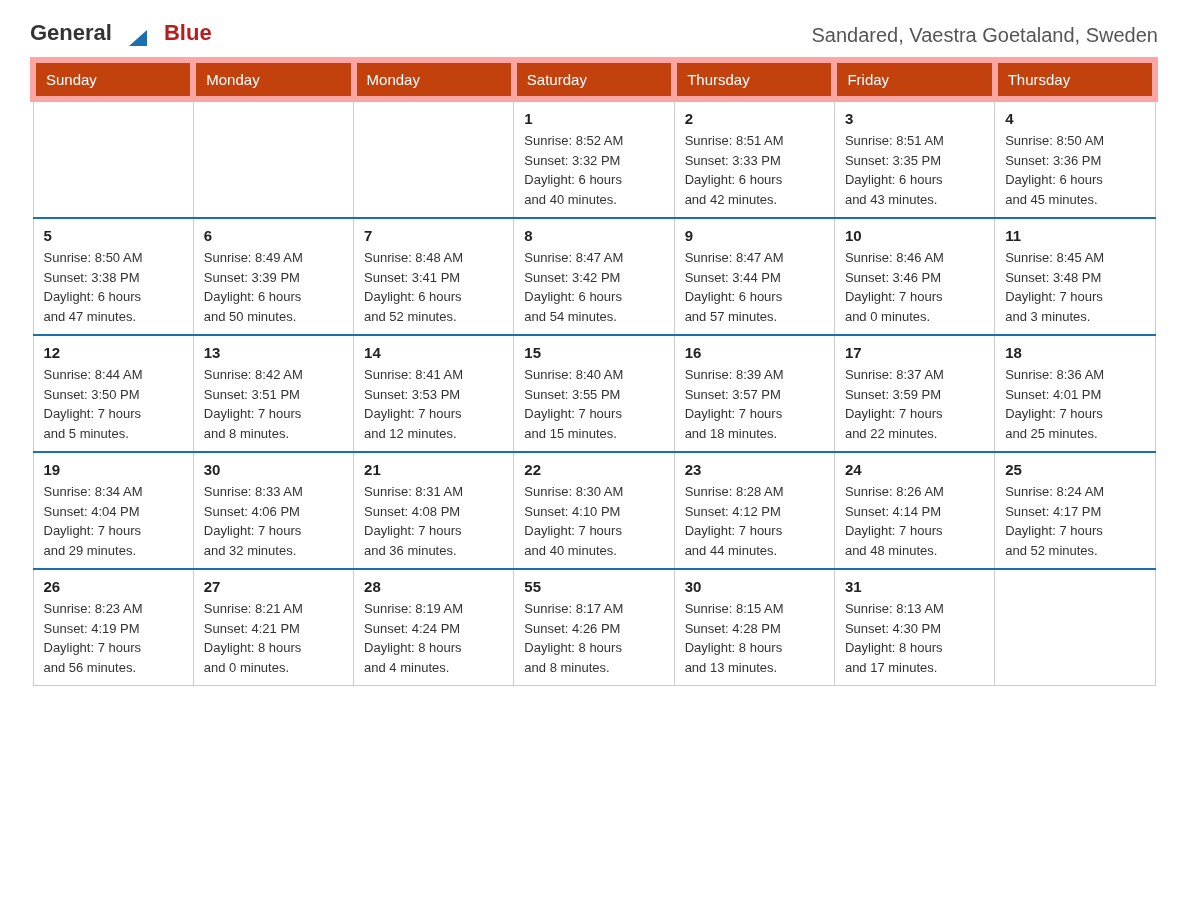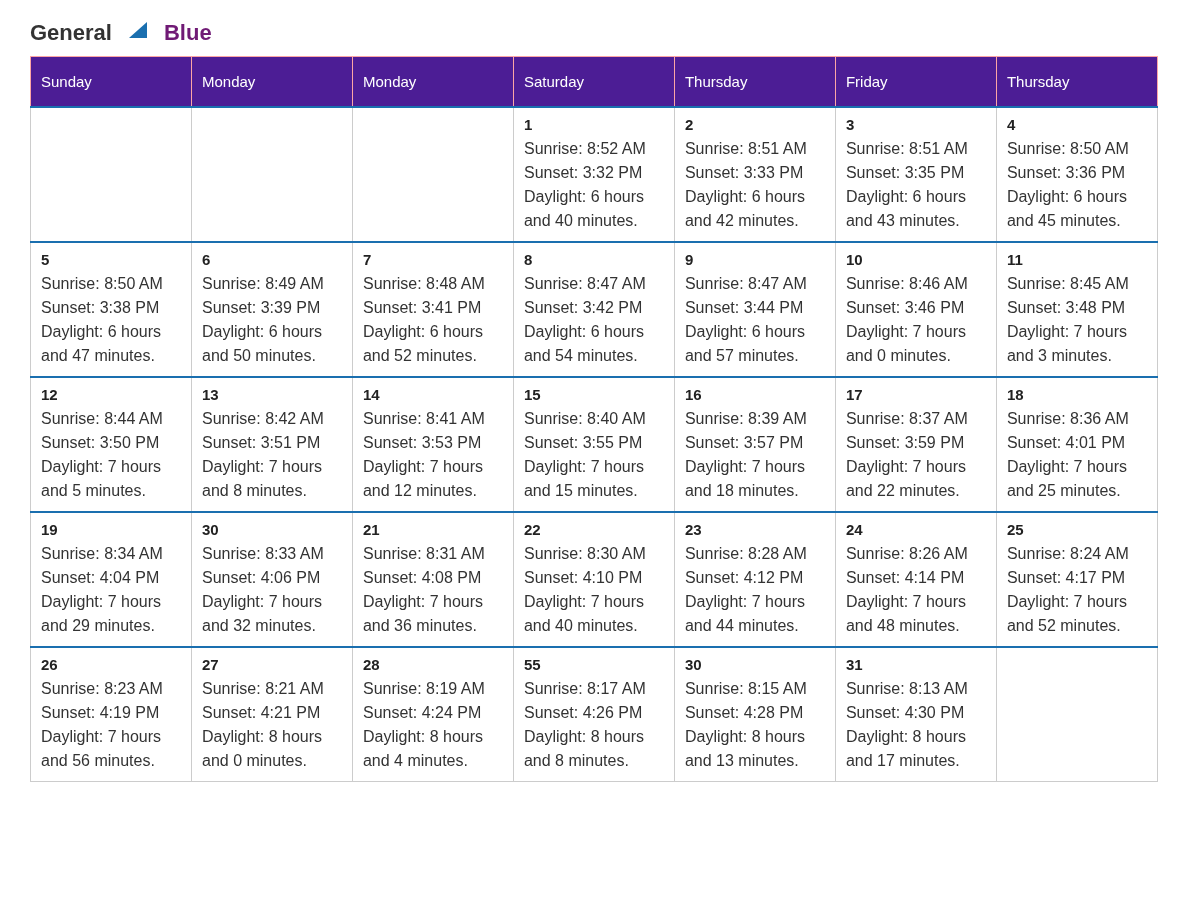--- a/index.html
+++ b/index.html
@@ -11,32 +11,32 @@
       min-height: 918px;
     }
     .header {
       display: flex;
       justify-content: space-between;
       align-items: flex-start;
       margin-bottom: 10px;
     }
     .logo {
       display: flex;
-      align-items: flex-start;
+      align-items: flex-end;
       gap: 17px;
     }
     .logo-text-general {
       font-size: 22px;
       font-weight: bold;
       color: #333;
     }
     .logo-text-blue {
       font-size: 22px;
       font-weight: bold;
-      color: #701a75;
+      color: #b91c1c;
     }
     .title-section {
       text-align: right;
     }
     .calendar-title {
       font-size: 48px;
       font-weight: normal;
       color: #222;
       line-height: 1.1;
     }
@@ -44,47 +44,47 @@
       font-size: 20px;
       color: #555;
       margin-top: 4px;
     }
     .calendar {
       width: 100%;
       border-collapse: collapse;
       margin-top: 10px;
     }
     .calendar th {
-      background-color: #4c1d95;
+      background-color: #c2410c;
       color: #fff;
       font-size: 15px;
       font-weight: normal;
-      padding: 16px 10px;
+      padding: 8px 10px;
       text-align: left;
-      border: 1px solid #fca5a5;
+      border: 6px solid #fca5a5;
     }
     .calendar td {
       vertical-align: top;
       padding: 8px 10px;
       font-size: 12.5px;
       color: #333;
       border: 1px solid #ccc;
       border-top: 2px solid #1a6faf;
       width: 14.285%;
       min-height: 100px;
     }
     .day-number {
       font-size: 15px;
       font-weight: bold;
       color: #222;
       display: block;
       margin-bottom: 4px;
     }
     .day-info {
-      font-size: 16px;
+      font-size: 13px;
       color: #333;
       line-height: 1.5;
     }
     .empty-cell {
       background: #fff;
       border-top: 2px solid #ccc;
     }
   </style>
 </head>
 <body>
@@ -93,20 +93,21 @@
   <div class="logo">
     <span class="logo-text-general">General</span>
     <div style="display:flex; flex-direction:column; align-items:flex-start; margin-top:2px;">
       <svg width="18" height="16" viewBox="0 0 18 16">
         <polygon points="0,16 18,0 18,16" fill="#1a6faf"></polygon>
       </svg>
     </div>
     <span class="logo-text-blue">Blue</span>
   </div>
   <div class="title-section">
+    <div class="calendar-subtitle">Sandared, Vaestra Goetaland, Sweden</div>
   </div>
 </div>
 
 <table class="calendar">
   <thead>
     <tr>
     <th>Sunday</th>
         <th>Monday</th>
         <th>Monday</th>
         <th>Saturday</th>

